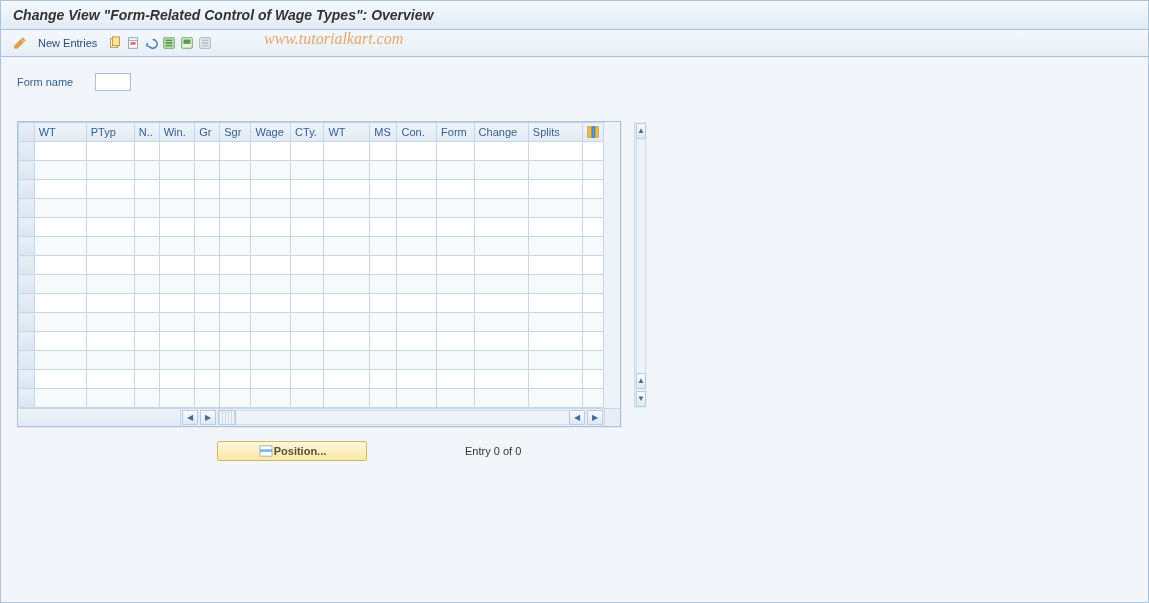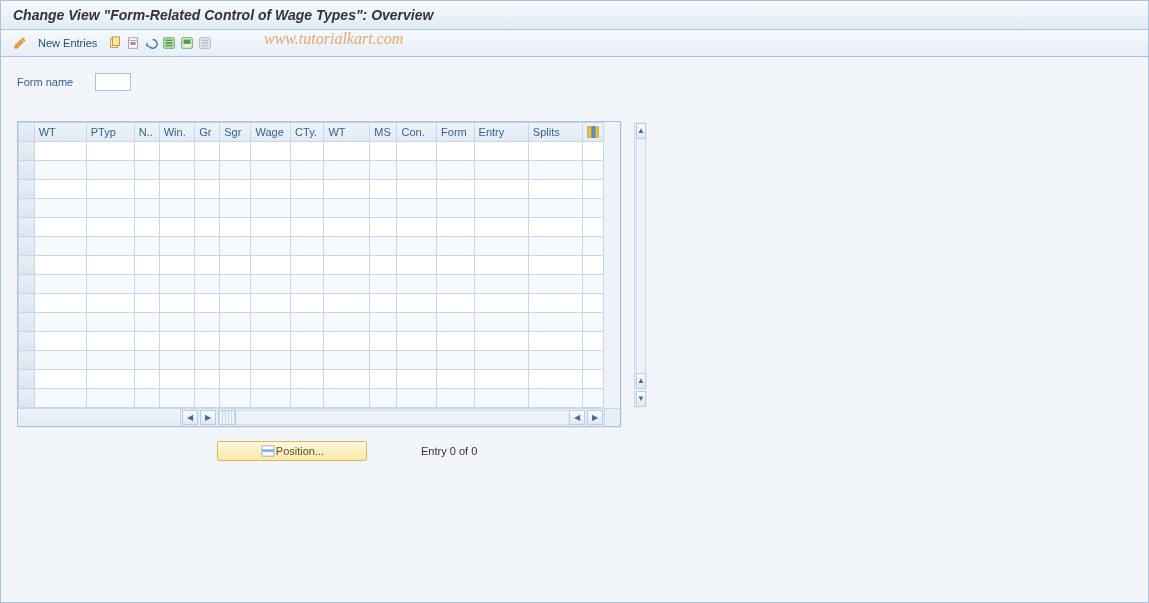--- a/index.html
+++ b/index.html
@@ -214,25 +214,26 @@
       display:flex;
       align-items:center;
       height: 20px;
       width: 150px;
       border: 1px solid #d6b85e;
       background: linear-gradient(#fff7dc,#f9e9a8);
       color:#5a5030;
       justify-content: center;
       cursor:pointer;
       border-radius:2px;
+      font-weight:bold;
     }
     .position-btn .pbicon{
       width:16px;height:14px;display:inline-flex;align-items:center;justify-content:center;
     }
-    .entry-text { margin-left: 44px; color:#333; }
+    .entry-text { margin-left: 88px; color:#333; }
 
     .tri { font-size:8px; color:#4a6a93; line-height:1;}
   </style>
 </head>
 <body>
 
 <div class="title-bar">
   <span>Change View "Form-Related Control of Wage Types": Overview</span>
 </div>
 
@@ -324,21 +325,21 @@
               <th>N..</th>
               <th>Win.</th>
               <th>Gr</th>
               <th>Sgr</th>
               <th>Wage</th>
               <th>CTy.</th>
               <th>WT</th>
               <th>MS</th>
               <th>Con.</th>
               <th>Form</th>
-              <th>Entry</th>
+              <th>Change</th>
               <th>Splits</th>
               <th class="col-config">
                 <svg width="14" height="14" viewBox="0 0 16 16">
                     <rect x="2" y="2" width="4" height="12" fill="#f4c245" stroke="#c7962a"></rect>
                     <rect x="7" y="2" width="3" height="12" fill="#5aa0e0" stroke="#2f6faf"></rect>
                     <rect x="11" y="2" width="3" height="12" fill="#f4c245" stroke="#c7962a"></rect>
                   </svg>
               </th>
             </tr>
           </thead>

